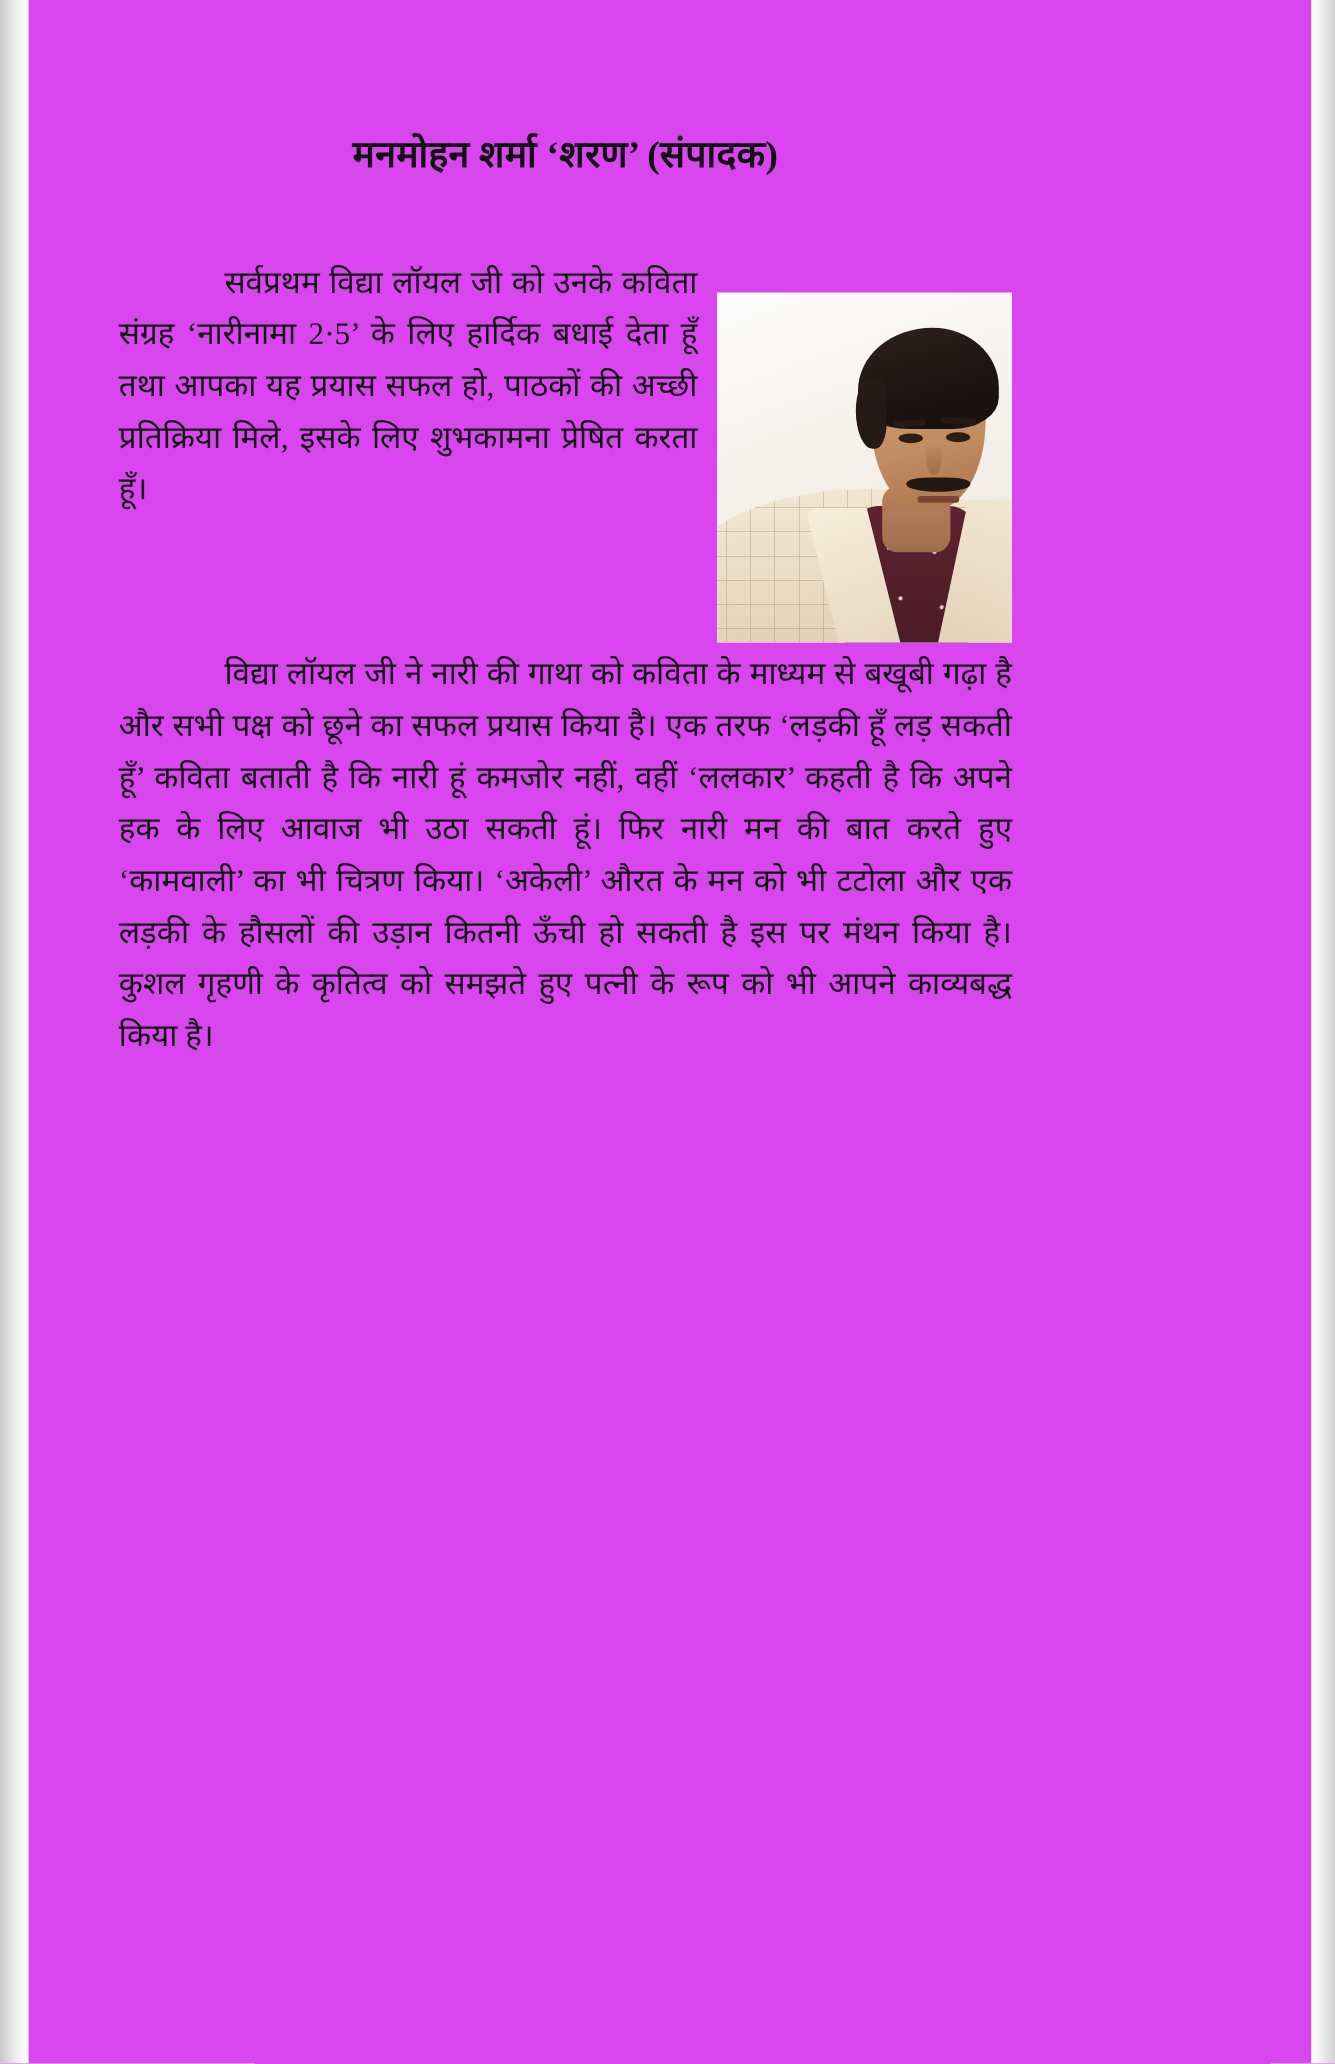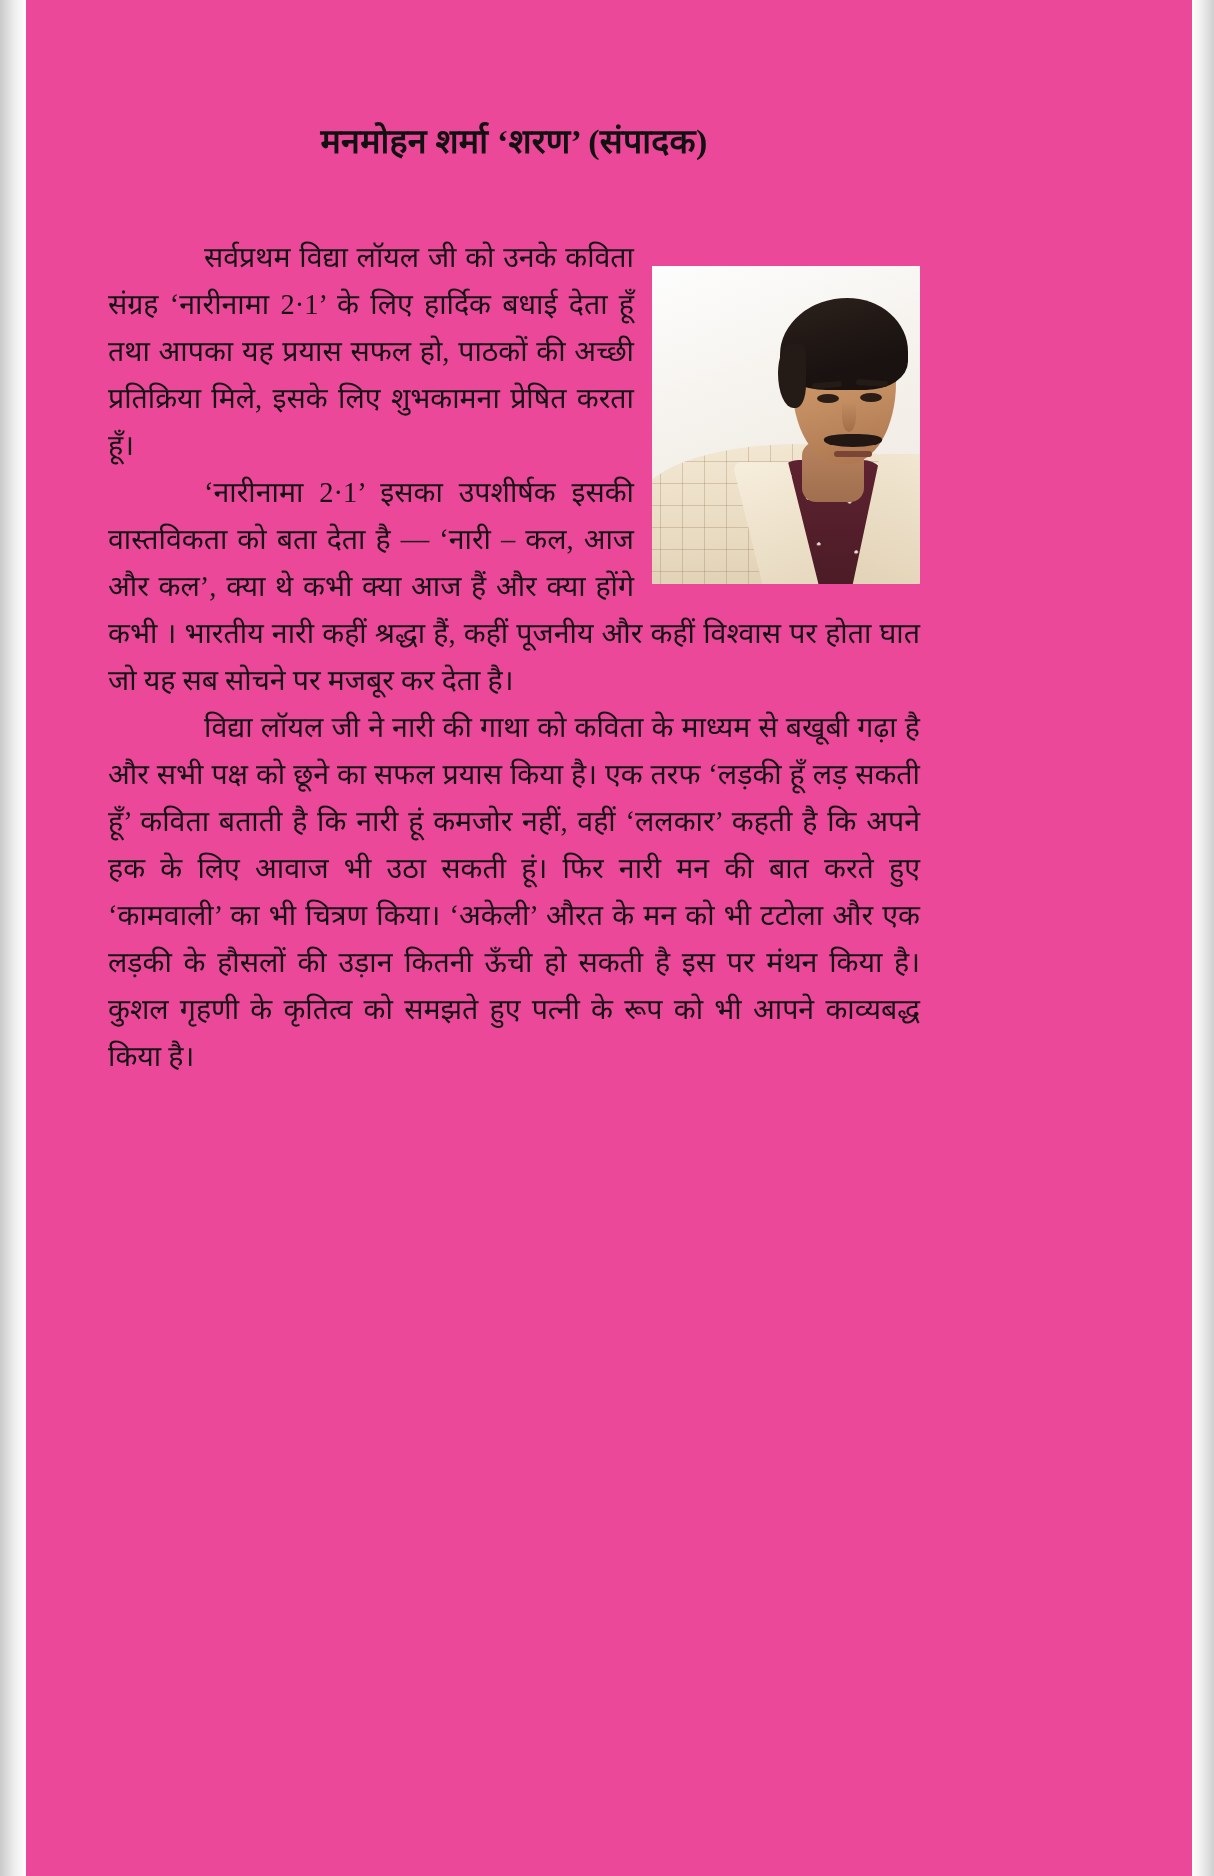--- a/index.html
+++ b/index.html
@@ -4,21 +4,21 @@
 <style>
   html, body {
     margin: 0;
     padding: 0;
     background: #d8d8d8;
   }
   .page {
     position: relative;
     width: 1214px;
     height: 1876px;
-    background: #ec4899;
+    background: #d946ef;
     margin: 0 auto;
     overflow: hidden;
     box-sizing: border-box;
     font-family: "Liberation Serif", "DejaVu Serif", serif;
     color: #1a1a1a;
   }
   
   .page::before {
     content: "";
     position: absolute;
@@ -185,19 +185,18 @@
       <div class="p-hair-side"></div>
       <div class="p-brow-l"></div>
       <div class="p-brow-r"></div>
       <div class="p-eye-l"></div>
       <div class="p-eye-r"></div>
       <div class="p-nose"></div>
       <div class="p-mous"></div>
       <div class="p-mouth"></div>
     </div>
 
-    <p class="para">सर्वप्रथम विद्या लॉयल जी को उनके कविता संग्रह ‘नारीनामा 2·1’ के लिए हार्दिक बधाई देता हूँ तथा आपका यह प्रयास सफल हो, पाठकों की अच्छी प्रतिक्रिया मिले, इसके लिए शुभकामना प्रेषित करता हूँ।</p>
-    <p class="para">‘नारीनामा 2·1’ इसका उपशीर्षक इसकी वास्तविकता को बता देता है — ‘नारी – कल, आज और कल’, क्या थे कभी क्या आज हैं और क्या होंगे कभी ।  भारतीय नारी कहीं श्रद्धा हैं, कहीं पूजनीय और कहीं विश्वास पर होता घात जो यह सब सोचने पर मजबूर कर देता है।</p>
+    <p class="para">सर्वप्रथम विद्या लॉयल जी को उनके कविता संग्रह ‘नारीनामा 2·5’ के लिए हार्दिक बधाई देता हूँ तथा आपका यह प्रयास सफल हो, पाठकों की अच्छी प्रतिक्रिया मिले, इसके लिए शुभकामना प्रेषित करता हूँ।</p>
     <div class="clearfix"></div>
     <p class="para">विद्या लॉयल जी ने नारी की गाथा को कविता के माध्यम से बखूबी गढ़ा है और सभी पक्ष को छूने का सफल प्रयास किया है।  एक तरफ ‘लड़की हूँ लड़ सकती हूँ’ कविता बताती है कि नारी हूं कमजोर नहीं, वहीं ‘ललकार’ कहती है कि अपने हक के लिए आवाज भी उठा सकती हूं।  फिर नारी मन की बात करते हुए ‘कामवाली’ का भी चित्रण किया।  ‘अकेली’ औरत के मन को भी टटोला और एक लड़की के हौसलों की उड़ान कितनी ऊँची हो सकती है इस पर मंथन किया है। कुशल गृहणी के कृतित्व को समझते हुए पत्नी के रूप को भी आपने काव्यबद्ध किया है।</p>
 
   </div>
 </div>
 
 </body></html>

